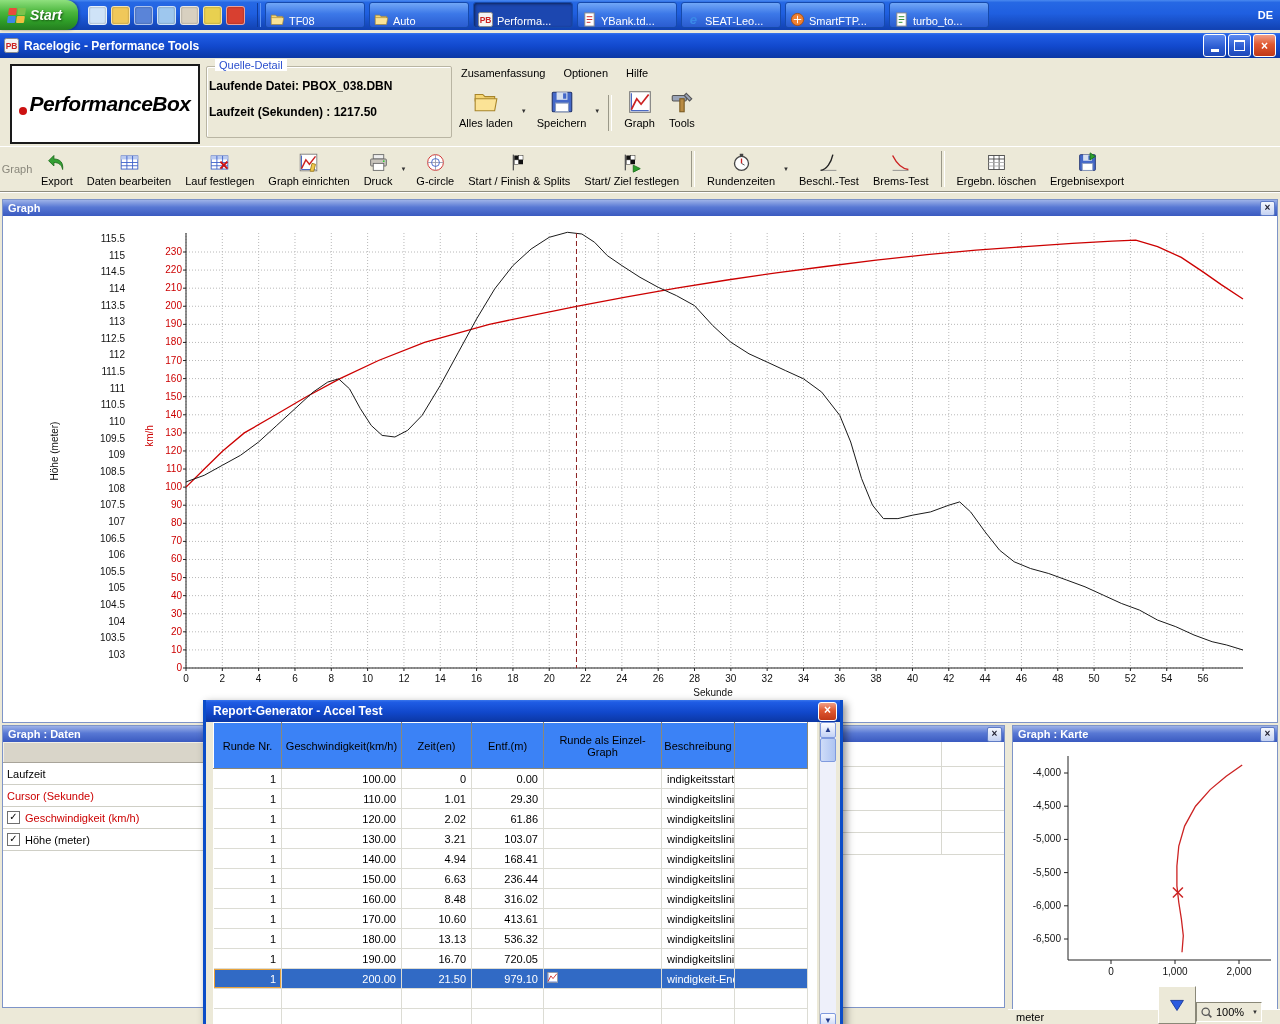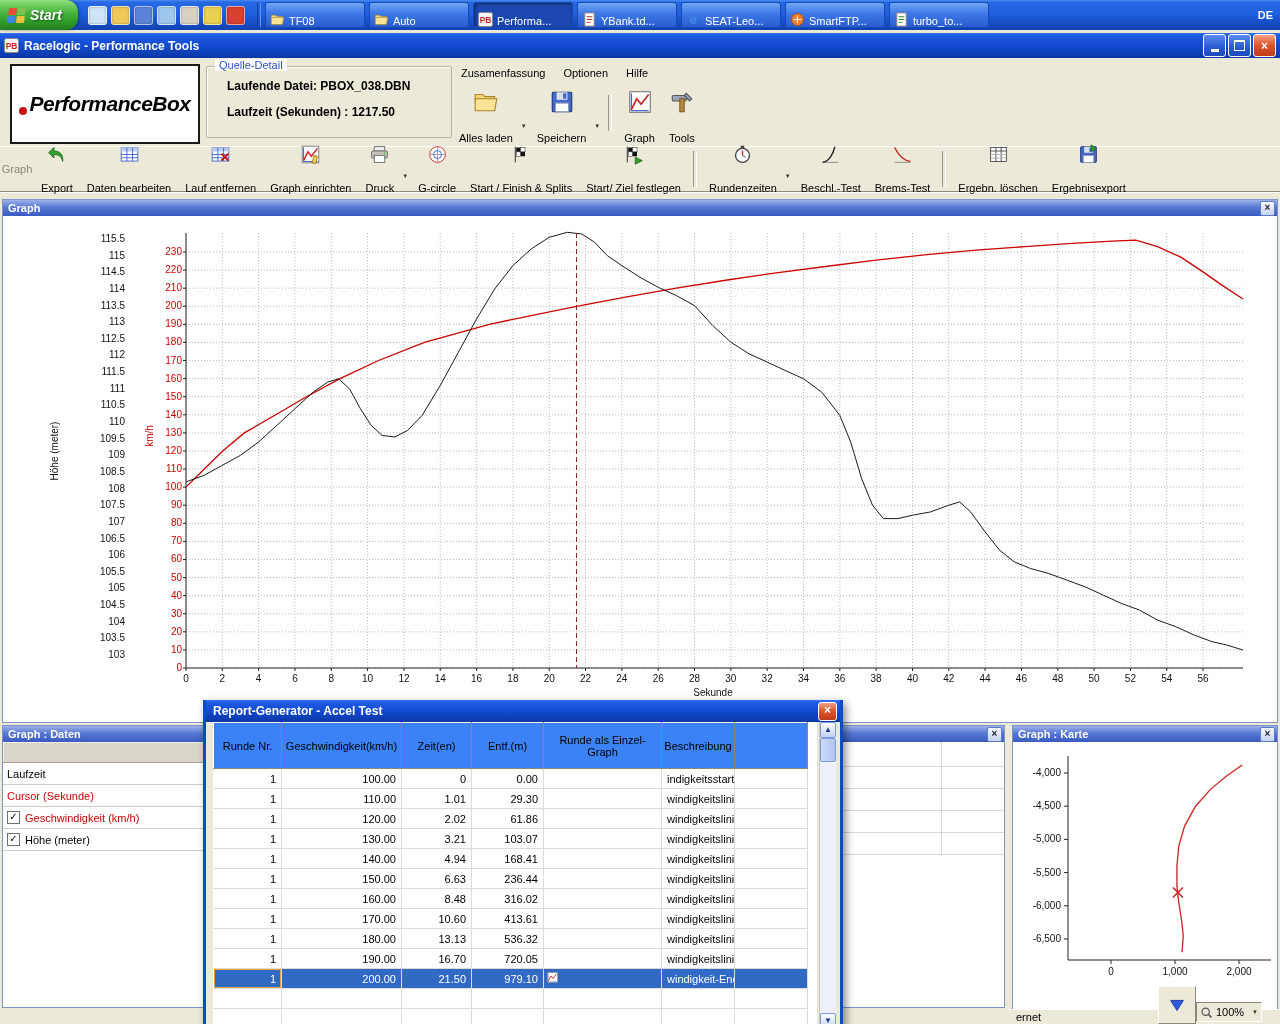--- a/index.html
+++ b/index.html
@@ -39,27 +39,27 @@
   .glyph-min{width:8px;height:3px;background:#fff;margin-top:9px;}
   .glyph-max{width:9px;height:8px;border:1px solid #fff;border-top:2px solid #fff;}
   
   #logo-box{position:absolute;left:10px;top:64px;width:186px;height:76px;background:#fff;border:2px solid #1a1a1a;
     display:flex;align-items:center;justify-content:center;z-index:2;}
   #logo-box .dot{width:8px;height:8px;background:#cc1111;border-radius:50%;margin:14px 2px 0 0;}
   #logo-text{font-size:21px;font-weight:bold;font-style:italic;letter-spacing:-0.5px;}
   #source-box{position:absolute;left:206px;top:66px;width:244px;height:70px;border:1px solid #b9b5a3;border-radius:2px;
     box-shadow:inset 1px 1px 0 #fff;}
   #source-box legend,#source-legend{position:absolute;top:-8px;left:8px;background:#ffffff;padding:0 4px;color:#2b4fce;}
-  .srcline{font-weight:bold;font-size:12px;margin:12px 0 0 20px;}
+  .srcline{font-weight:bold;font-size:12px;margin:12px 0 0 2px;}
   #menubar{position:absolute;left:452px;top:62px;width:826px;height:22px;display:flex;align-items:center;}
   .menuitem{padding:3px 9px;cursor:pointer;}
   #toolbar-top{position:absolute;left:452px;top:86px;width:826px;height:54px;display:flex;align-items:flex-start;}
   .tgroup{display:flex;align-items:flex-end;}
   .tbtn{display:flex;flex-direction:column;align-items:center;justify-content:flex-end;padding:2px 6px;cursor:pointer;border:1px solid transparent;}
-  .tbtn .lbl{margin-top:17px;white-space:nowrap;}
+  .tbtn .lbl{margin-top:2px;white-space:nowrap;}
   .caretbtn{font-size:6px;color:#333;padding:0 3px 18px 1px;cursor:pointer;}
   .vsep{width:2px;align-self:center;height:36px;border-left:1px solid #9a9888;border-right:1px solid #fff;margin:0 5px;}
   .ticon24{width:26px;height:26px;}
   .ticon20{width:21px;height:21px;}
   .ticon16{width:15px;height:15px;flex:none;}
   .ticon13{width:13px;height:13px;}
   
   #ribbon{position:absolute;left:0;top:146px;width:1280px;height:46px;box-sizing:border-box;display:flex;align-items:center;
     border-top:1px solid #fff;border-bottom:1px solid #8e8c7e;box-shadow:0 1px 0 #fff;background:#ece9d8;}
   #ribbon-context{color:#8a887c;width:34px;text-align:center;}
@@ -401,21 +401,21 @@
               <use href="#i-table"></use>
             </svg>
             <div class="lbl">Daten bearbeiten</div>
           </div>
         </div>
         <div class="tgroup">
           <div class="tbtn">
             <svg class="ticon20">
               <use href="#i-table-x"></use>
             </svg>
-            <div class="lbl">Lauf entfernen</div>
+            <div class="lbl">Lauf festlegen</div>
           </div>
         </div>
         <div class="tgroup">
           <div class="tbtn">
             <svg class="ticon20">
               <use href="#i-chart-edit"></use>
             </svg>
             <div class="lbl">Graph einrichten</div>
           </div>
         </div>
@@ -925,21 +925,21 @@
       </table>
     </div>
     <div class="vscroll">
       <div class="sbtn">▲</div>
       <div class="sthumb"></div>
       <div class="sbtn down">▼</div>
     </div>
   </div>
 
   <div id="bottom-strip">
-    <span>ernet</span>
+    <span>meter</span>
   </div>
   <div id="scroll-btn">
     <svg width="22" height="22">
         <use href="#i-arrow-down"></use>
       </svg>
   </div>
   <div id="zoom-box">
     <svg width="13" height="13">
         <use href="#i-mag"></use>
       </svg>

